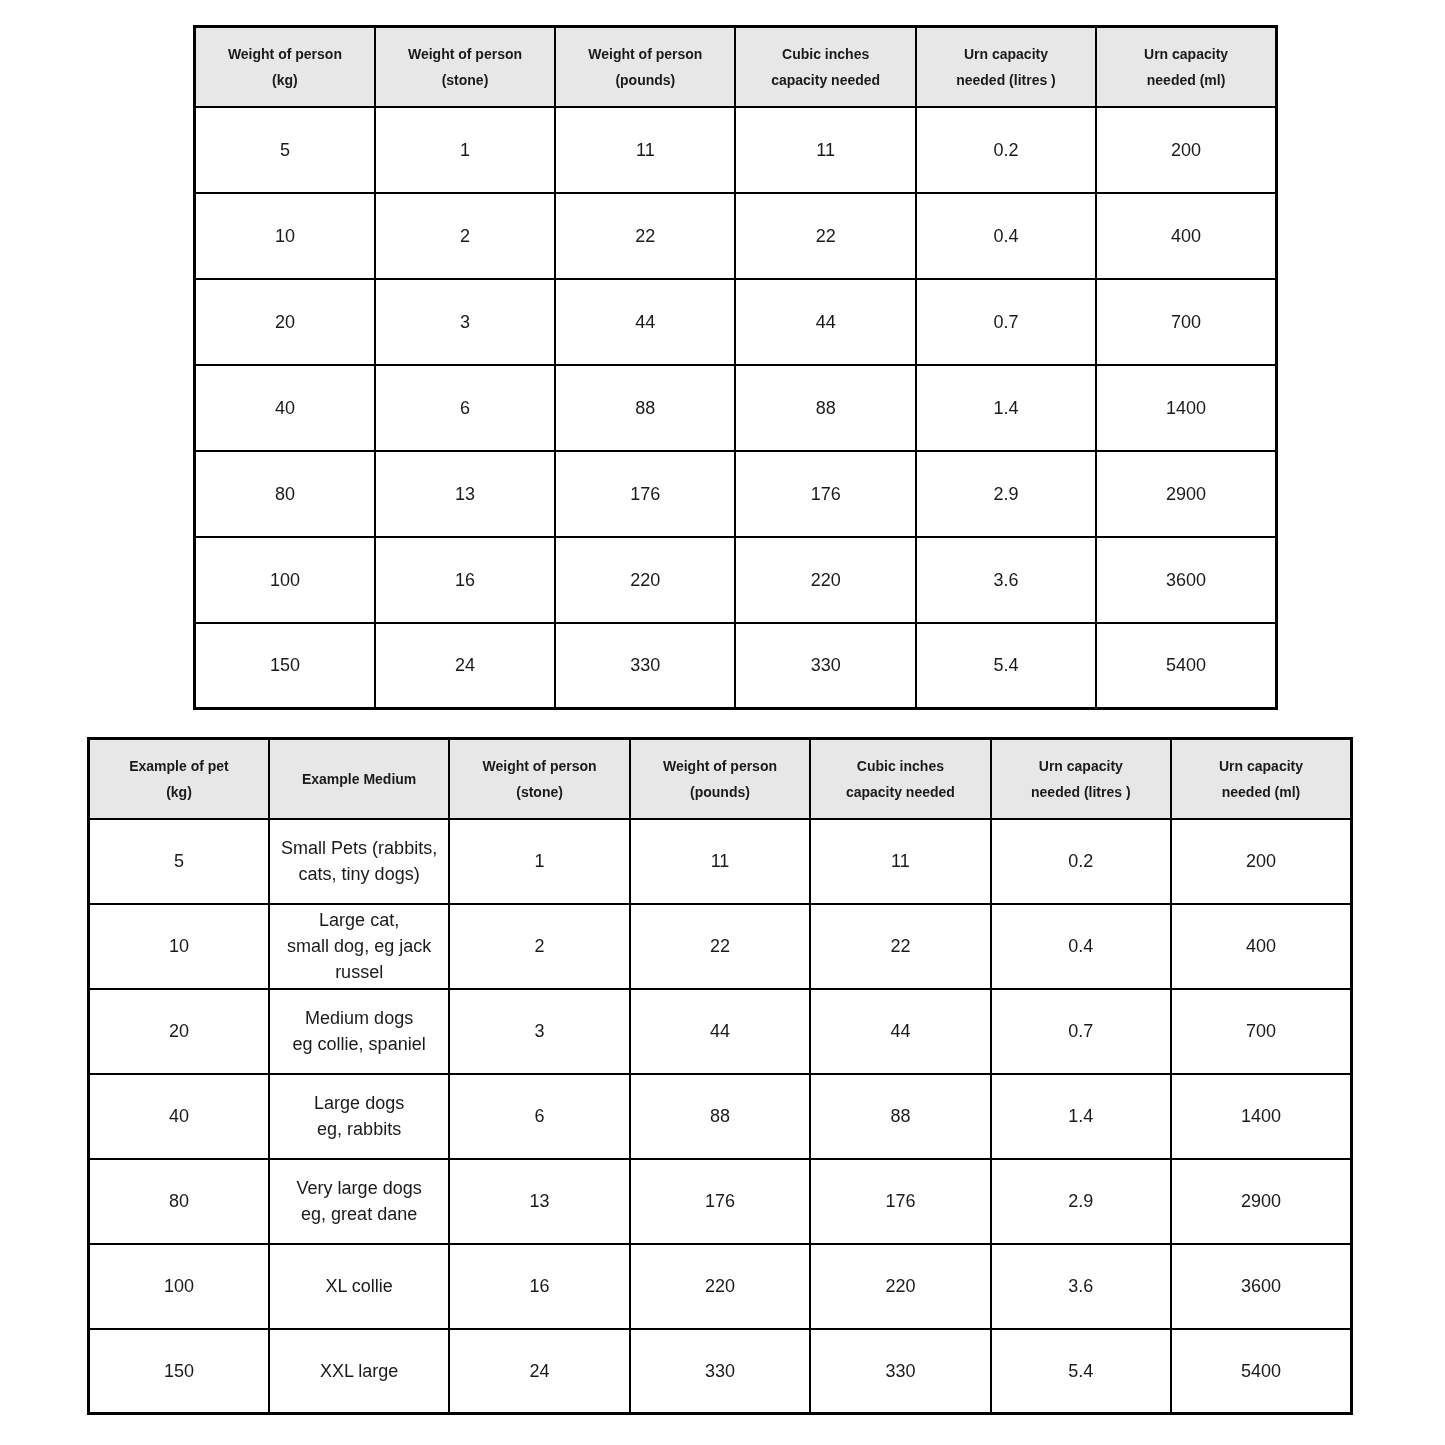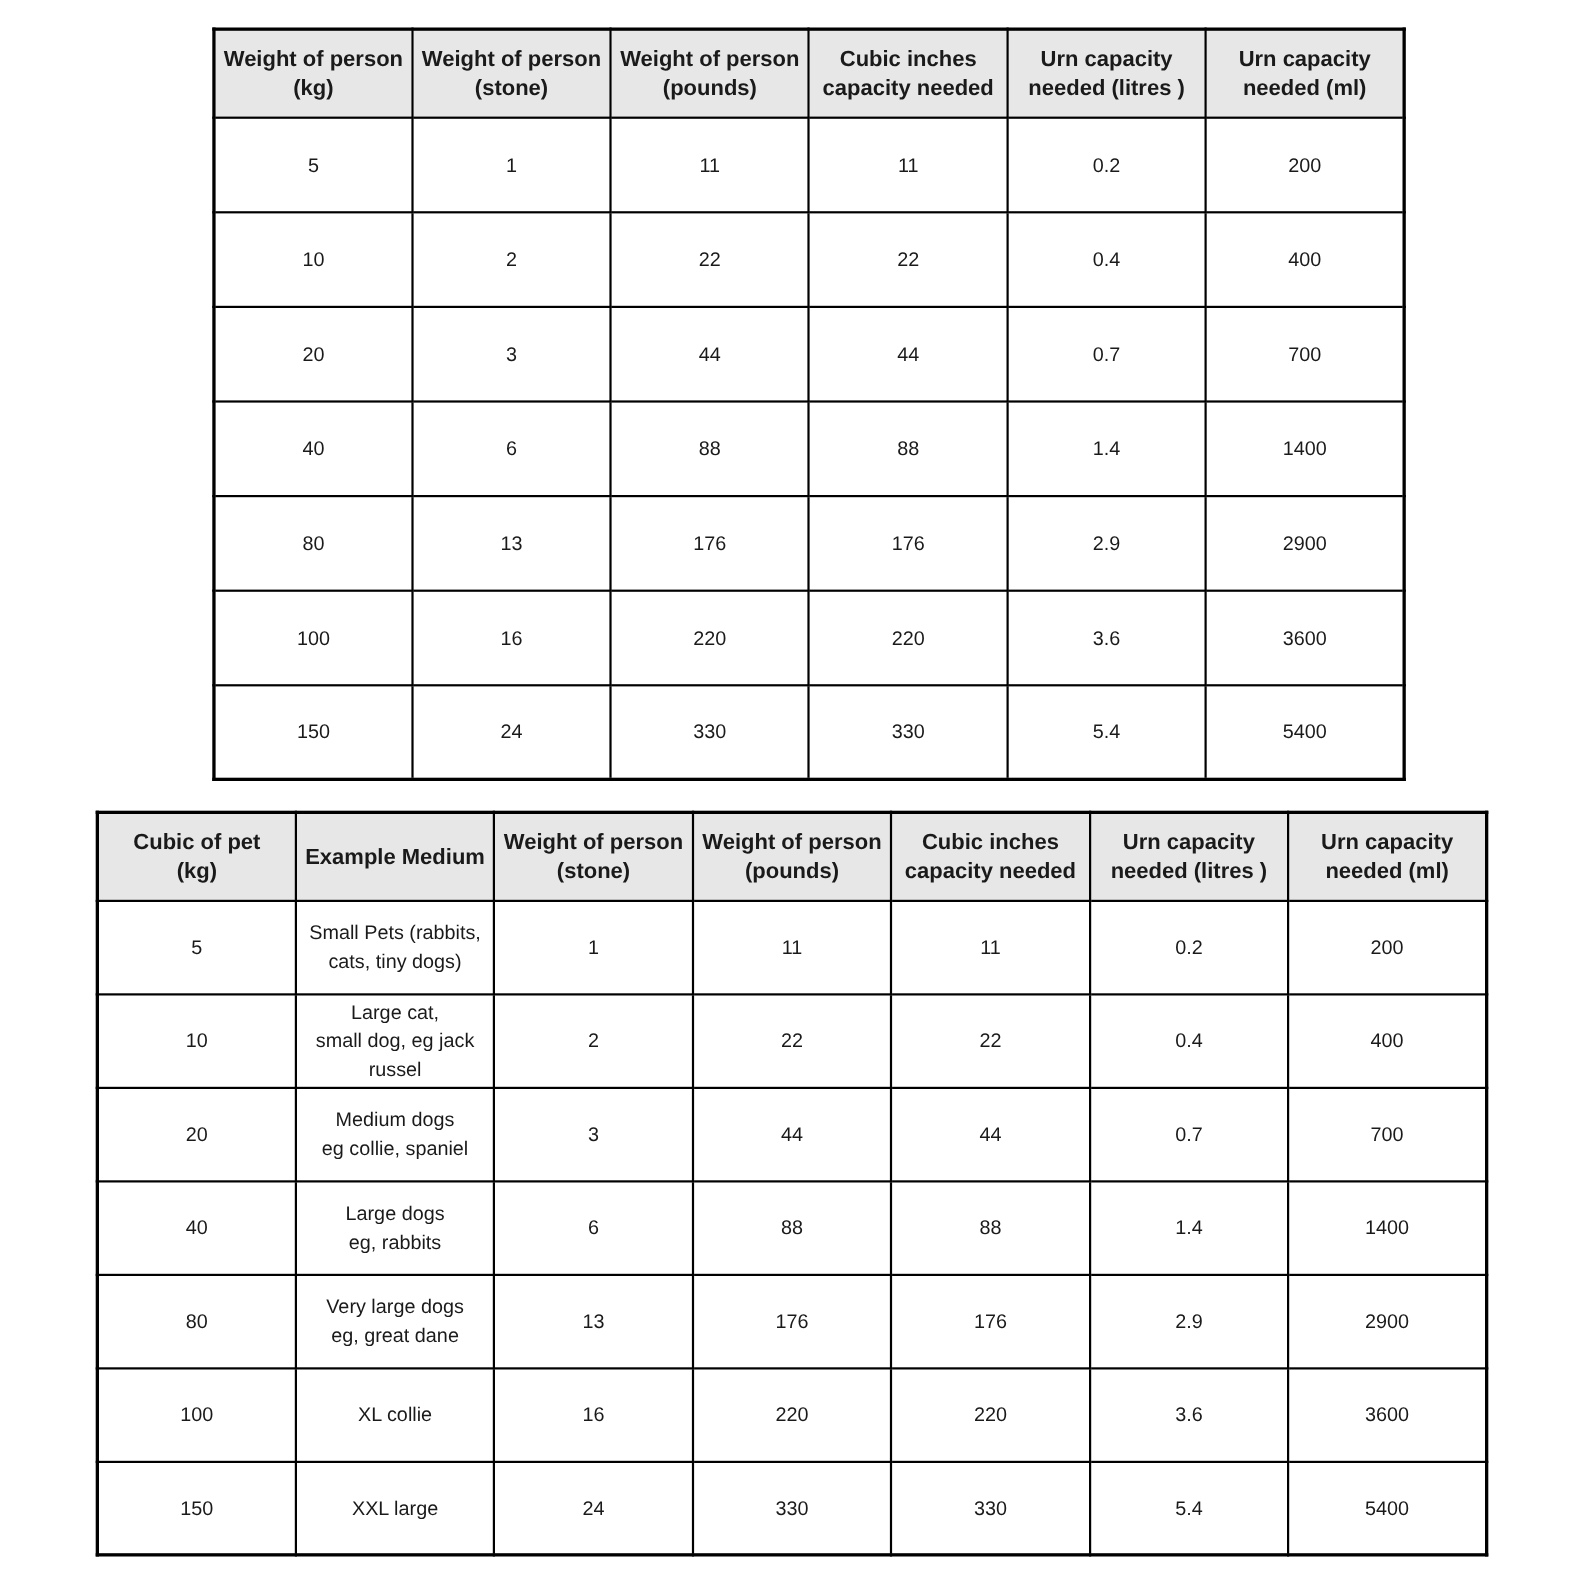--- a/index.html
+++ b/index.html
@@ -33,21 +33,21 @@
     text-align: center;
     vertical-align: middle;
     white-space: pre-line;
     overflow: hidden;
     padding: 2px 6px;
     line-height: 26px;
   }
   table.data-table th {
     background: var(--header-bg);
     font-weight: bold;
-    font-size: 20px;
+    font-size: 14px;
     height: 80px;
     margin-top: 40px;
   }
   table.data-table td {
     font-size: 18px;
     font-weight: normal;
   }
   #person-table {
     left: 193px;
     top: 25px;
@@ -137,21 +137,21 @@
         <td>330</td>
         <td>5.4</td>
         <td>5400</td>
       </tr>
     </tbody>
   </table>
 
 <table id="pet-table" class="data-table">
     <thead>
       <tr>
-        <th>Cubic of pet
+        <th>Example of pet
 (kg)</th>
         <th>Example Medium</th>
         <th>Weight of person
 (stone)</th>
         <th>Weight of person
 (pounds)</th>
         <th>Cubic inches
 capacity needed</th>
         <th>Urn capacity
 needed (litres )</th>

